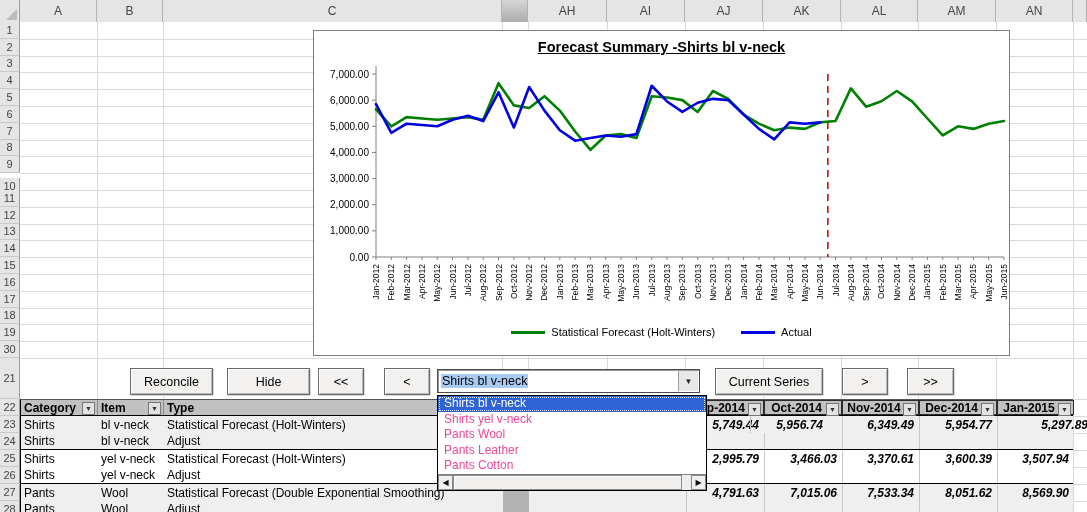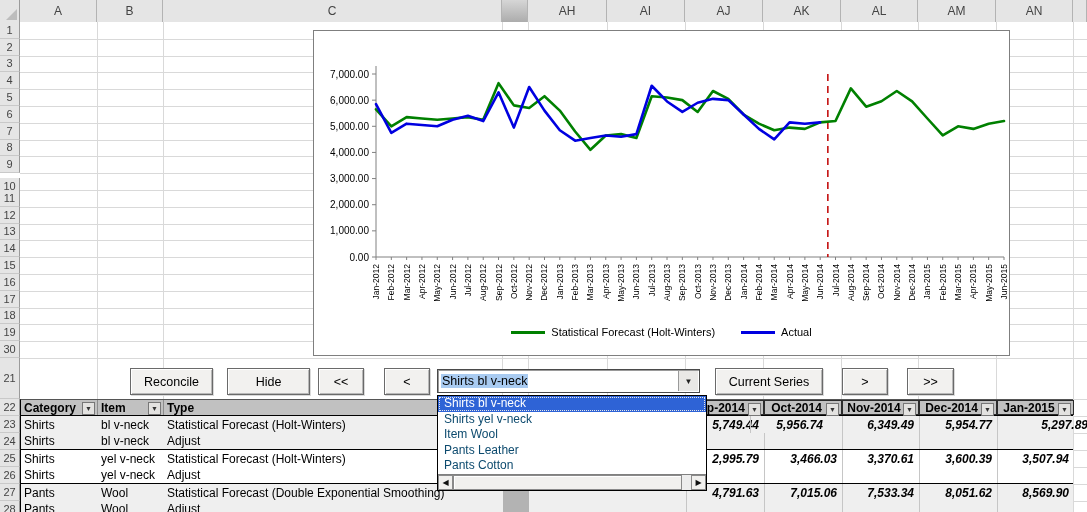--- a/index.html
+++ b/index.html
@@ -32,21 +32,21 @@
 
   
   #combo{position:absolute;left:437px;top:369px;width:263px;height:24px;background:#fff;border:1px solid #4A4A4A;
          box-shadow:inset 1px 1px 0 #9A9A9A;box-sizing:border-box;z-index:5;display:flex;align-items:center;}
   #combo-text{margin-left:3px;font-size:12.5px;background:#A9CBF1;padding:0 1px;color:#000;}
   #combo-arrow{position:absolute;right:1px;top:1px;bottom:1px;width:19px;background:#E9E8E6;border-left:1px solid #9A9A9A;
                display:flex;align-items:center;justify-content:center;font-size:8px;color:#222;}
 
   
   #ddlist{position:absolute;left:437px;top:395px;width:270px;background:#fff;border:1px solid #000;box-sizing:border-box;z-index:6;}
-  .dditem{height:15.5px;line-height:15.5px;font-size:12px;padding-left:6px;color:#0c4a6e;white-space:nowrap;}
+  .dditem{height:15.5px;line-height:15.5px;font-size:12px;padding-left:6px;color:#ec4899;white-space:nowrap;}
   .dditem.selected{color:#fff;outline:1px dotted #E8E8E8;outline-offset:-2px;}
   #ddscroll{height:15px;border-top:1px solid #808080;display:flex;background:#EDEDED;}
   .ddarrow{width:15px;height:100%;background:#F1F0EE;border:1px solid #8A8A8A;box-sizing:border-box;font-size:8px;color:#111;
            display:flex;align-items:center;justify-content:center;}
   #ddthumb{flex:1;margin-right:9px;background:#F1F0EE;border:1px solid #8A8A8A;box-sizing:border-box;
            box-shadow:inset 1px 1px 0 #fff;}
 
   
   .trow{position:absolute;left:20px;width:1053px;box-sizing:border-box;z-index:2;border-left:1px solid #000;}
   .tcell{position:absolute;top:0;height:100%;box-sizing:border-box;font-size:12px;color:#000;white-space:nowrap;
@@ -330,20 +330,21 @@
         <line x1="659.3658536585366" y1="226" x2="659.3658536585366" y2="229" stroke="#808080" stroke-width="1"></line>
         <text transform="translate(662.3658536585366,233) rotate(-90)" x="0" y="0" font-size="8.5" text-anchor="end" font-family="&quot;Liberation Sans&quot;,sans-serif" fill="#000">Apr-2015</text>
         <line x1="674.6829268292682" y1="226" x2="674.6829268292682" y2="229" stroke="#808080" stroke-width="1"></line>
         <text transform="translate(677.6829268292682,233) rotate(-90)" x="0" y="0" font-size="8.5" text-anchor="end" font-family="&quot;Liberation Sans&quot;,sans-serif" fill="#000">May-2015</text>
         <line x1="690" y1="226" x2="690" y2="229" stroke="#808080" stroke-width="1"></line>
         <text transform="translate(693,233) rotate(-90)" x="0" y="0" font-size="8.5" text-anchor="end" font-family="&quot;Liberation Sans&quot;,sans-serif" fill="#000">Jun-2015</text>
         <line x1="513.8536585365853" y1="43" x2="513.8536585365853" y2="226" stroke="#C00000" stroke-width="1.5" stroke-dasharray="7 5"></line>
         <polyline points="62,78.29285714285714 77.3170731707317,95.28571428571428 92.6341463414634,86.1357142857143 107.95121951219512,87.44285714285715 123.26829268292683,88.75 138.58536585365852,87.44285714285715 153.90243902439025,86.1357142857143 169.21951219512195,88.75 184.53658536585365,52.150000000000006 199.85365853658536,74.37142857142857 215.17073170731706,76.9857142857143 230.48780487804876,65.22142857142856 245.8048780487805,79.6 261.1219512195122,100.51428571428572 276.4390243902439,118.8142857142857 291.7560975609756,104.4357142857143 307.0731707317073,103.12857142857143 322.390243902439,107.05 337.7073170731707,65.22142857142856 353.0243902439024,66.52857142857144 368.3414634146341,69.14285714285714 383.6585365853658,80.90714285714287 398.9756097560975,59.99285714285713 414.29268292682923,67.83571428571429 429.609756097561,83.52142857142857 444.9268292682927,92.67142857142858 460.2439024390244,99.20714285714286 475.5609756097561,96.59285714285713 490.8780487804878,97.9 506.1951219512195,91.3642857142857 521.5121951219512,90.05714285714285 536.8292682926829,57.37857142857143 552.1463414634146,75.69321142857146 567.4634146341464,70.27379714285715 582.780487804878,60.006190000000004 598.0975609756098,70.32529857142856 613.4146341463414,87.49801857142856 628.7317073170732,104.4357142857143 644.0487804878048,95.28571428571428 659.3658536585366,97.9 674.6829268292682,92.67142857142858 690,90.05714285714285" fill="none" stroke="#008000" stroke-width="2.6" stroke-linejoin="round" stroke-linecap="round"></polyline>
         <polyline points="62,73.06428571428572 77.3170731707317,101.82142857142857 92.6341463414634,92.67142857142858 107.95121951219512,93.97857142857143 123.26829268292683,95.28571428571428 138.58536585365852,88.75 153.90243902439025,84.82857142857142 169.21951219512195,90.05714285714285 184.53658536585365,61.29999999999998 199.85365853658536,96.59285714285713 215.17073170731706,56.071428571428555 230.48780487804876,79.6 245.8048780487805,99.20714285714286 261.1219512195122,109.66428571428573 276.4390243902439,107.05 291.7560975609756,104.4357142857143 307.0731707317073,105.74285714285715 322.390243902439,103.12857142857143 337.7073170731707,54.764285714285705 353.0243902439024,70.45000000000002 368.3414634146341,80.90714285714287 383.6585365853658,71.75714285714287 398.9756097560975,67.83571428571429 414.29268292682923,69.14285714285714 429.609756097561,83.52142857142857 444.9268292682927,97.9 460.2439024390244,108.35714285714285 475.5609756097561,91.3642857142857 490.8780487804878,92.67142857142858 506.1951219512195,91.3642857142857" fill="none" stroke="#0000E0" stroke-width="2.6" stroke-linejoin="round" stroke-linecap="round"></polyline>
       </svg>
+    <div id="chart-title">Forecast Summary -Shirts bl v-neck</div>
     <div id="legend">
       <span class="swatch" id="sw0" style="background: rgb(0, 128, 0);"></span>
       <span>Statistical Forecast (Holt-Winters)</span>
       <span style="width:14px"></span>
       <span class="swatch" id="sw1" style="background: rgb(0, 0, 224);"></span>
       <span>Actual</span>
     </div>
   </div>
 
   <div class="btn" style="left:130px;width:83px">Reconcile</div>
@@ -356,21 +357,21 @@
 
   <div id="combo">
     <span id="combo-text">Shirts bl v-neck</span>
     <span id="combo-arrow">▼</span>
   </div>
 
   <div id="ddlist">
     <div id="dditems">
         <div class="dditem selected" style="background: rgb(46, 99, 214);">Shirts bl v-neck</div>
         <div class="dditem">Shirts yel v-neck</div>
-        <div class="dditem">Item Wool</div>
+        <div class="dditem">Pants Wool</div>
         <div class="dditem">Pants Leather</div>
         <div class="dditem">Pants Cotton</div>
       </div>
     <div id="ddscroll">
       <div class="ddarrow">◀</div>
       <div id="ddthumb"></div>
       <div class="ddarrow">▶</div>
     </div>
   </div>
 </div>

